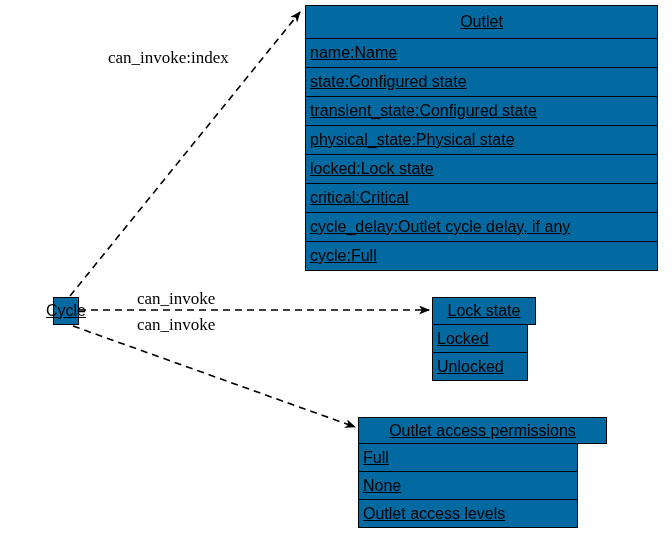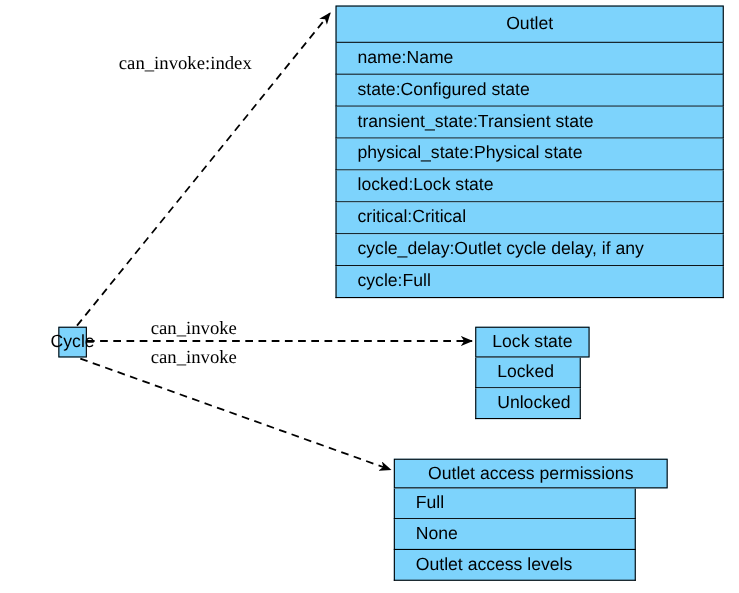--- a/index.html
+++ b/index.html
@@ -22,40 +22,41 @@
     width: 672px;
     height: 539px;
   }
   .uml-class {
     position: absolute;
     box-sizing: border-box;
   }
   .uml-row {
     box-sizing: border-box;
     border: 1px solid #000000;
-    background: #7dd3fc;
+    background: #0369a1;
     font-family: "Liberation Sans", sans-serif;
     font-size: 16px;
     line-height: 1;
     color: #000000;
     display: flex;
     align-items: center;
     white-space: nowrap;
     overflow: visible;
+    text-decoration: underline;
   }
   .uml-row + .uml-row {
     border-top: none;
   }
   .uml-row.center {
     justify-content: center;
     padding: 0 4px;
   }
   .uml-row.left {
     justify-content: flex-start;
-    padding-left: 19px;
+    padding-left: 4px;
     padding-right: 4px;
   }
   .uml-row.header-wide {
     position: relative;
     z-index: 2;
   }
   .edge-label {
     position: absolute;
     font-family: "Liberation Serif", serif;
     font-size: 17px;
@@ -90,21 +91,21 @@
   <div class="edge-label" style="left:137px; top:316px;">can_invoke</div>
 
   <div class="uml-class" style="left:13px; top:297px; width:66px;">
     <div class="uml-row center" style="height:28px;margin-left:40px;">Cycle</div>
   </div>
 
   <div class="uml-class" style="left:305px; top:5px; width:353px;">
     <div class="uml-row center" style="height:34px;">Outlet</div>
     <div class="uml-row left" style="height:29px;">name:Name</div>
     <div class="uml-row left" style="height:29px;">state:Configured state</div>
-    <div class="uml-row left" style="height:29px;">transient_state:Transient state</div>
+    <div class="uml-row left" style="height:29px;">transient_state:Configured state</div>
     <div class="uml-row left" style="height:29px;">physical_state:Physical state</div>
     <div class="uml-row left" style="height:29px;">locked:Lock state</div>
     <div class="uml-row left" style="height:29px;">critical:Critical</div>
     <div class="uml-row left" style="height:29px;">cycle_delay:Outlet cycle delay, if any</div>
     <div class="uml-row left" style="height:29px;">cycle:Full</div>
   </div>
 
   <div class="uml-class" style="left:432px; top:297px; width:96px;">
     <div class="uml-row center header-wide" style="height:28px; width:104px;">Lock state</div>
     <div class="uml-row left" style="height:28px;">Locked</div>

